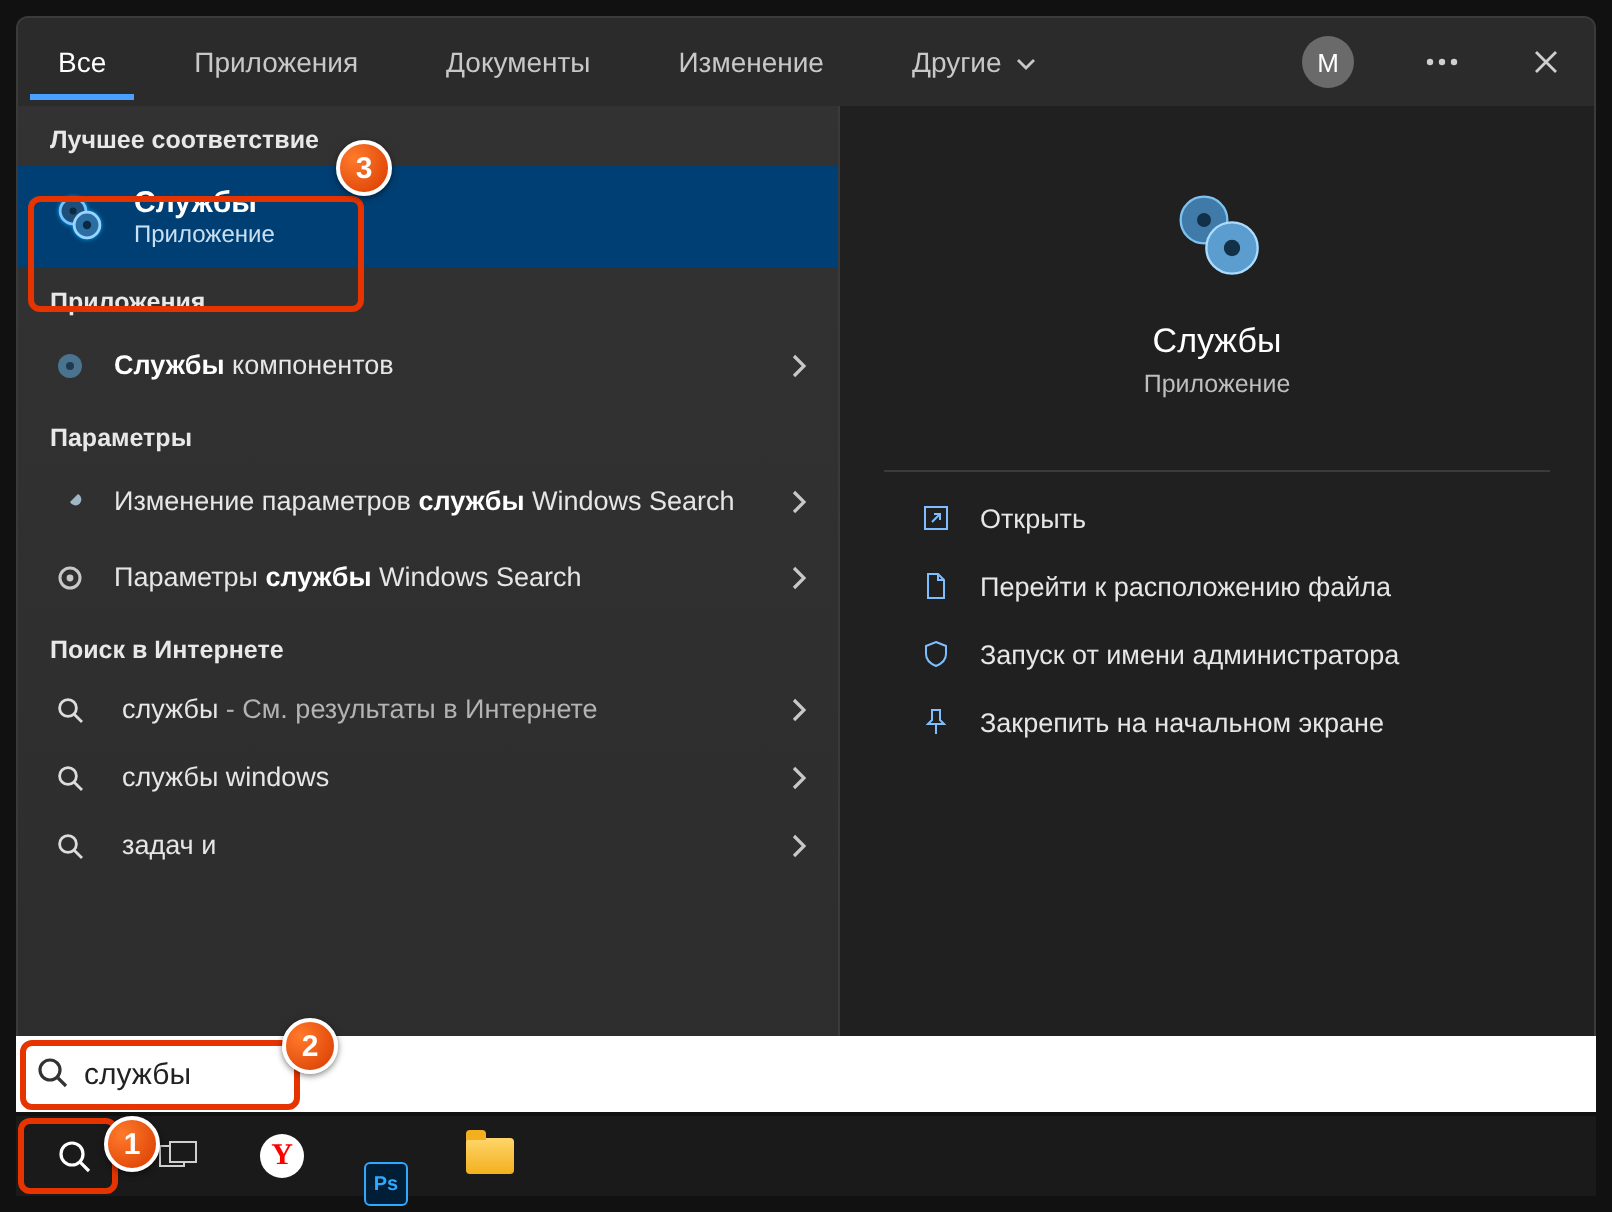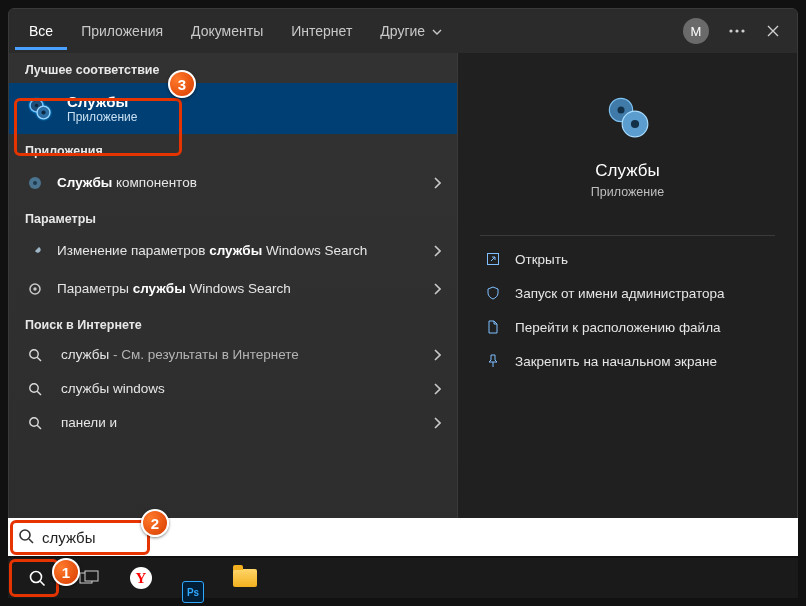--- a/index.html
+++ b/index.html
@@ -19,21 +19,21 @@
     border: 1px solid #3a3a3a;
     border-radius: 6px;
     overflow: hidden;
   }
   
   .tabs {
     display: flex;
     align-items: center;
     height: 44px;
     padding: 0 6px;
-    gap: 0;
+    gap: 16px;
     background: #2b2b2b;
   }
   .tab {
     padding: 10px 14px 8px;
     color: #c8c8c8;
     cursor: pointer;
     border-bottom: 3px solid transparent;
     font-size: 14px;
   }
   .tab.active {
@@ -51,21 +51,21 @@
   .header-icon {
     width: 36px; height: 36px; display:flex; align-items:center; justify-content:center;
     color: #cfcfcf; cursor: pointer;
   }
   
   .body {
     display: flex;
     height: 486px;
   }
   .left {
-    width: 448px;
+    width: 410px;
     background: linear-gradient(#323232, #2d2d2d);
     overflow: hidden;
     position: relative;
   }
   .right {
     flex: 1;
     background: #202020;
     border-left: 1px solid #3a3a3a;
   }
   
@@ -111,21 +111,21 @@
     display:flex; flex-direction:column; align-items:center;
     padding: 34px 20px 14px;
   }
   .detail-icon {
     width: 60px; height: 60px; margin-bottom: 14px;
     display:flex; align-items:center; justify-content:center;
   }
   .detail-title { font-size:17px; color:#fff; margin-bottom:4px; }
   .detail-sub { font-size:12.5px; color:#bfbfbf; }
   .divider { height:1px; background:#3a3a3a; margin: 22px 22px 6px; }
-  .actions { padding: 0 13px; }
+  .actions { padding: 0 26px; }
   .action {
     display:flex; align-items:center; gap:14px;
     padding: 9px 14px; color:#e6e6e6; font-size:13.5px;
     cursor:pointer;
   }
   .action .ai { width:16px; height:16px; color:#7fbfff; display:flex; align-items:center; justify-content:center; flex:0 0 16px;}
   
   .search-row {
     position:absolute;
     left: 8px; right: 8px; bottom: 50px;
@@ -171,21 +171,21 @@
 </style>
 </head>
 <body>
 
 <div class="window">
 
   <div class="tabs">
     <div class="tab active">Все</div>
     <div class="tab">Приложения</div>
     <div class="tab">Документы</div>
-    <div class="tab">Интернет</div>
+    <div class="tab">Изменение</div>
     <div class="tab more">
       <span>Другие</span>
       <svg width="10" height="10" viewBox="0 0 10 10">
           <path d="M1 3l4 4 4-4" stroke="#c8c8c8" stroke-width="1.4" fill="none"></path>
         </svg>
     </div>
     <div class="tabs-spacer"></div>
     <div class="avatar">M</div>
     <div class="header-icon">
       <svg width="16" height="4" viewBox="0 0 16 4">
@@ -293,21 +293,21 @@
             <path d="M2 1l5 5-5 5" stroke="#c8c8c8" stroke-width="1.6" fill="none"></path>
           </svg>
       </div>
       <div class="row small">
         <div class="row-icon search">
           <svg width="14" height="14" viewBox="0 0 14 14">
               <circle cx="6" cy="6" r="4.2" stroke="#dcdcdc" stroke-width="1.4" fill="none"></circle>
               <line x1="9.2" y1="9.2" x2="13" y2="13" stroke="#dcdcdc" stroke-width="1.4"></line>
             </svg>
         </div>
-        <div class="label">панели и</div>
+        <div class="label">задач и</div>
         <svg class="chev" width="8" height="12" viewBox="0 0 8 12">
             <path d="M2 1l5 5-5 5" stroke="#c8c8c8" stroke-width="1.6" fill="none"></path>
           </svg>
       </div>
     </div>
 
     <div class="right">
       <div class="detail">
         <div class="detail-icon">
           <svg width="56" height="56" viewBox="0 0 48 48">
@@ -331,33 +331,33 @@
               <svg width="14" height="14" viewBox="0 0 14 14">
                 <rect x="1.5" y="1.5" width="11" height="11" stroke="#7fbfff" fill="none"></rect>
                 <path d="M5 9l4-4M6 5h3v3" stroke="#7fbfff" fill="none"></path>
               </svg>
             </span>
           <span>Открыть</span>
         </div>
         <div class="action">
           <span class="ai">
               <svg width="14" height="14" viewBox="0 0 14 14">
-                <path d="M7 1l5 2v4c0 3-2.5 5-5 6-2.5-1-5-3-5-6V3z" stroke="#7fbfff" fill="none"></path>
-              </svg>
-            </span>
-          <span>Запуск от имени администратора</span>
-        </div>
-        <div class="action">
-          <span class="ai">
-              <svg width="14" height="14" viewBox="0 0 14 14">
                 <path d="M3 1h5l3 3v9H3z" stroke="#7fbfff" fill="none"></path>
                 <path d="M8 1v3h3" stroke="#7fbfff" fill="none"></path>
               </svg>
             </span>
           <span>Перейти к расположению файла</span>
+        </div>
+        <div class="action">
+          <span class="ai">
+              <svg width="14" height="14" viewBox="0 0 14 14">
+                <path d="M7 1l5 2v4c0 3-2.5 5-5 6-2.5-1-5-3-5-6V3z" stroke="#7fbfff" fill="none"></path>
+              </svg>
+            </span>
+          <span>Запуск от имени администратора</span>
         </div>
         <div class="action">
           <span class="ai">
               <svg width="14" height="14" viewBox="0 0 14 14">
                 <path d="M5 1h4v5l2 2H3l2-2zM7 8v5" stroke="#7fbfff" fill="none"></path>
               </svg>
             </span>
           <span>Закрепить на начальном экране</span>
         </div>
       </div>

